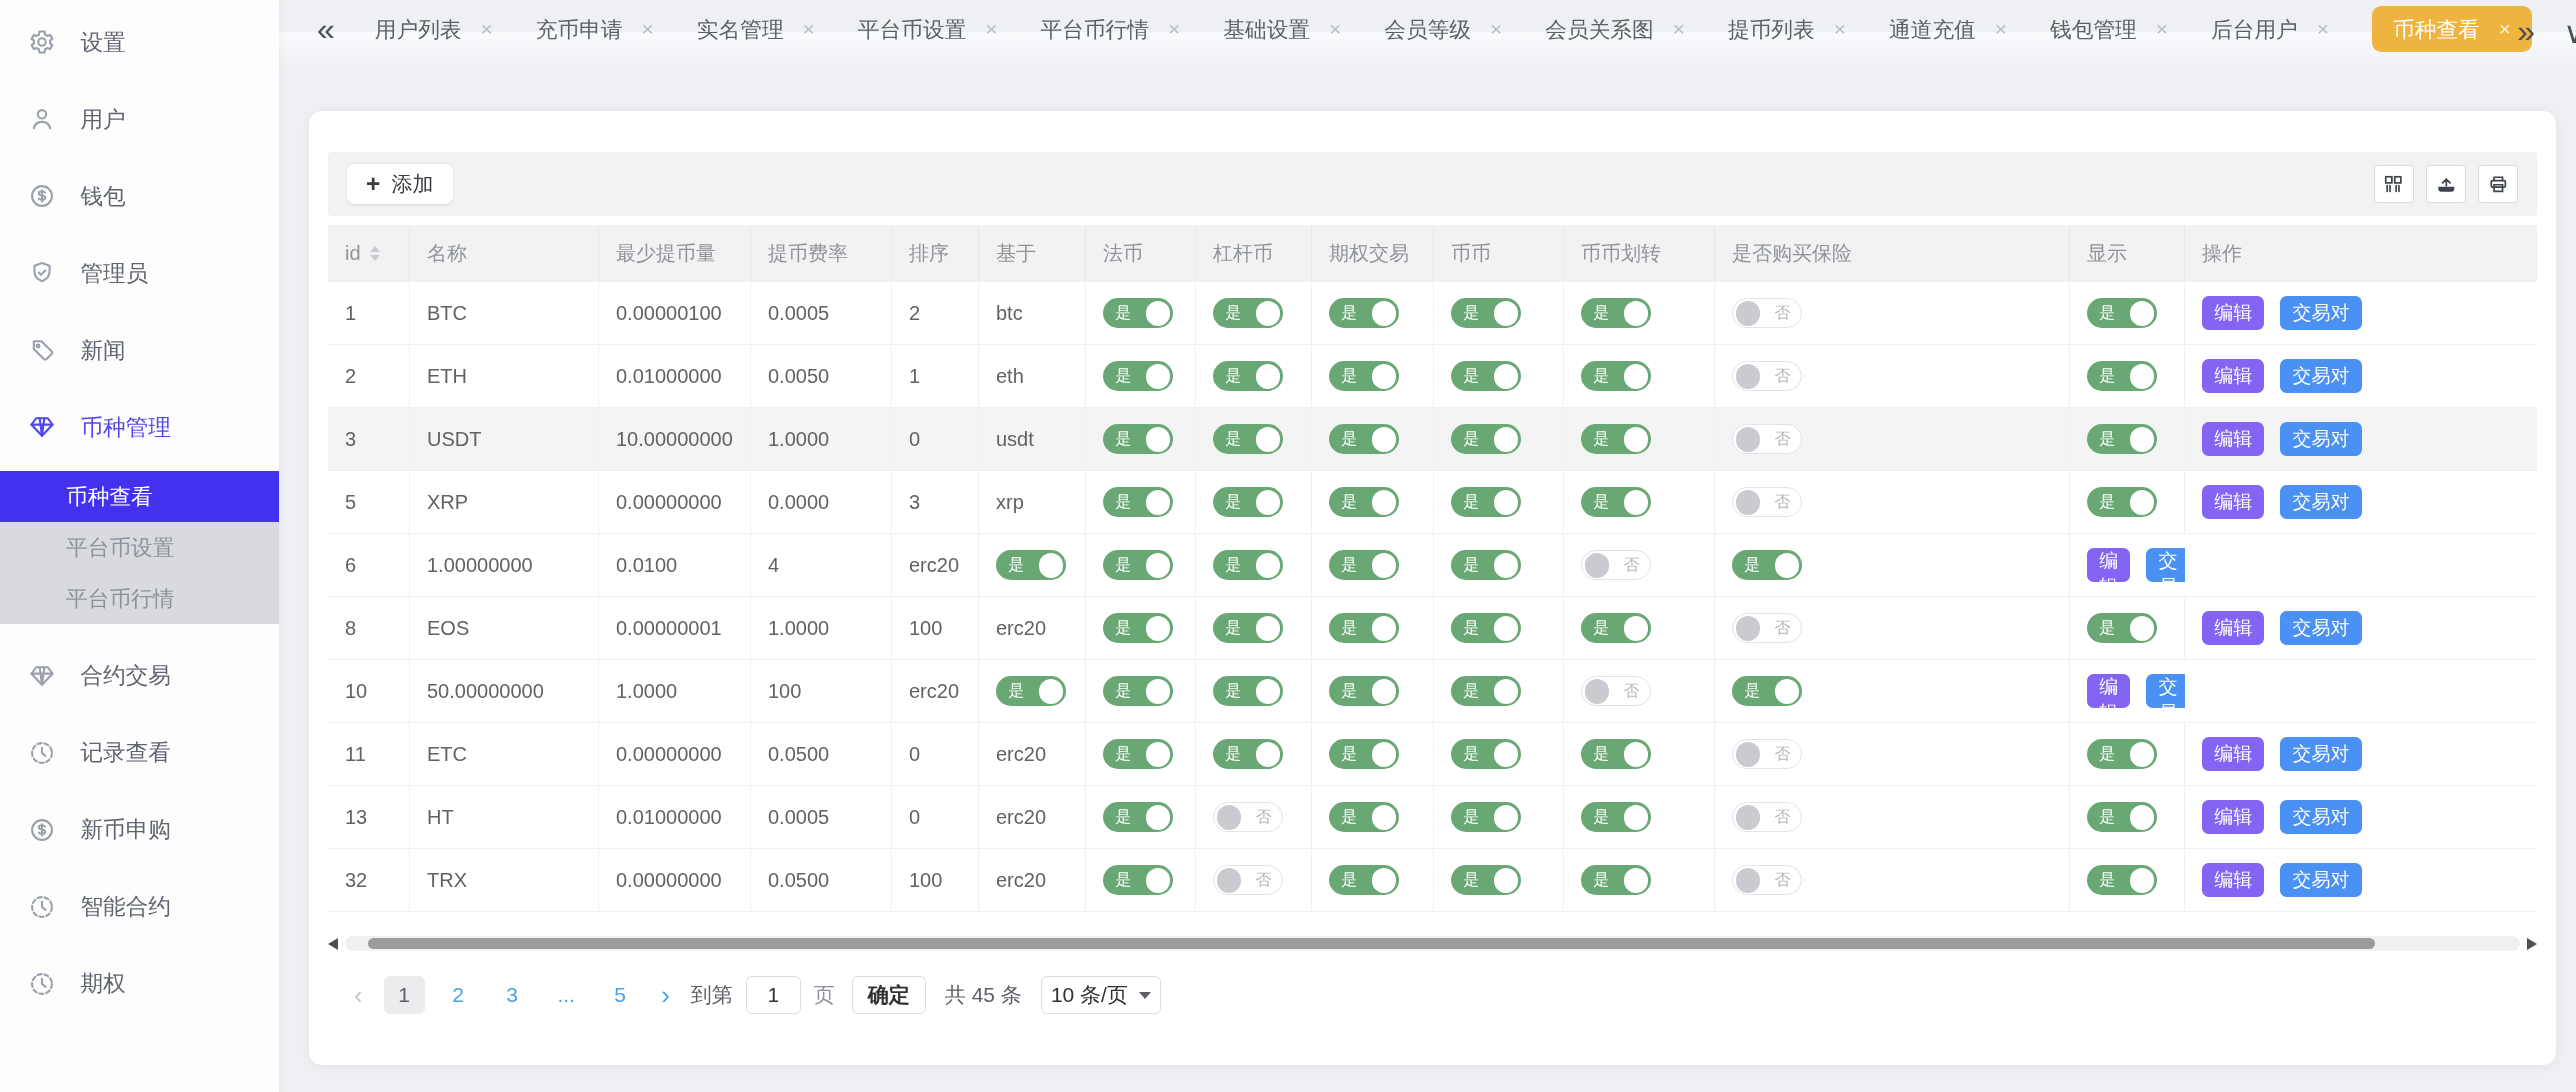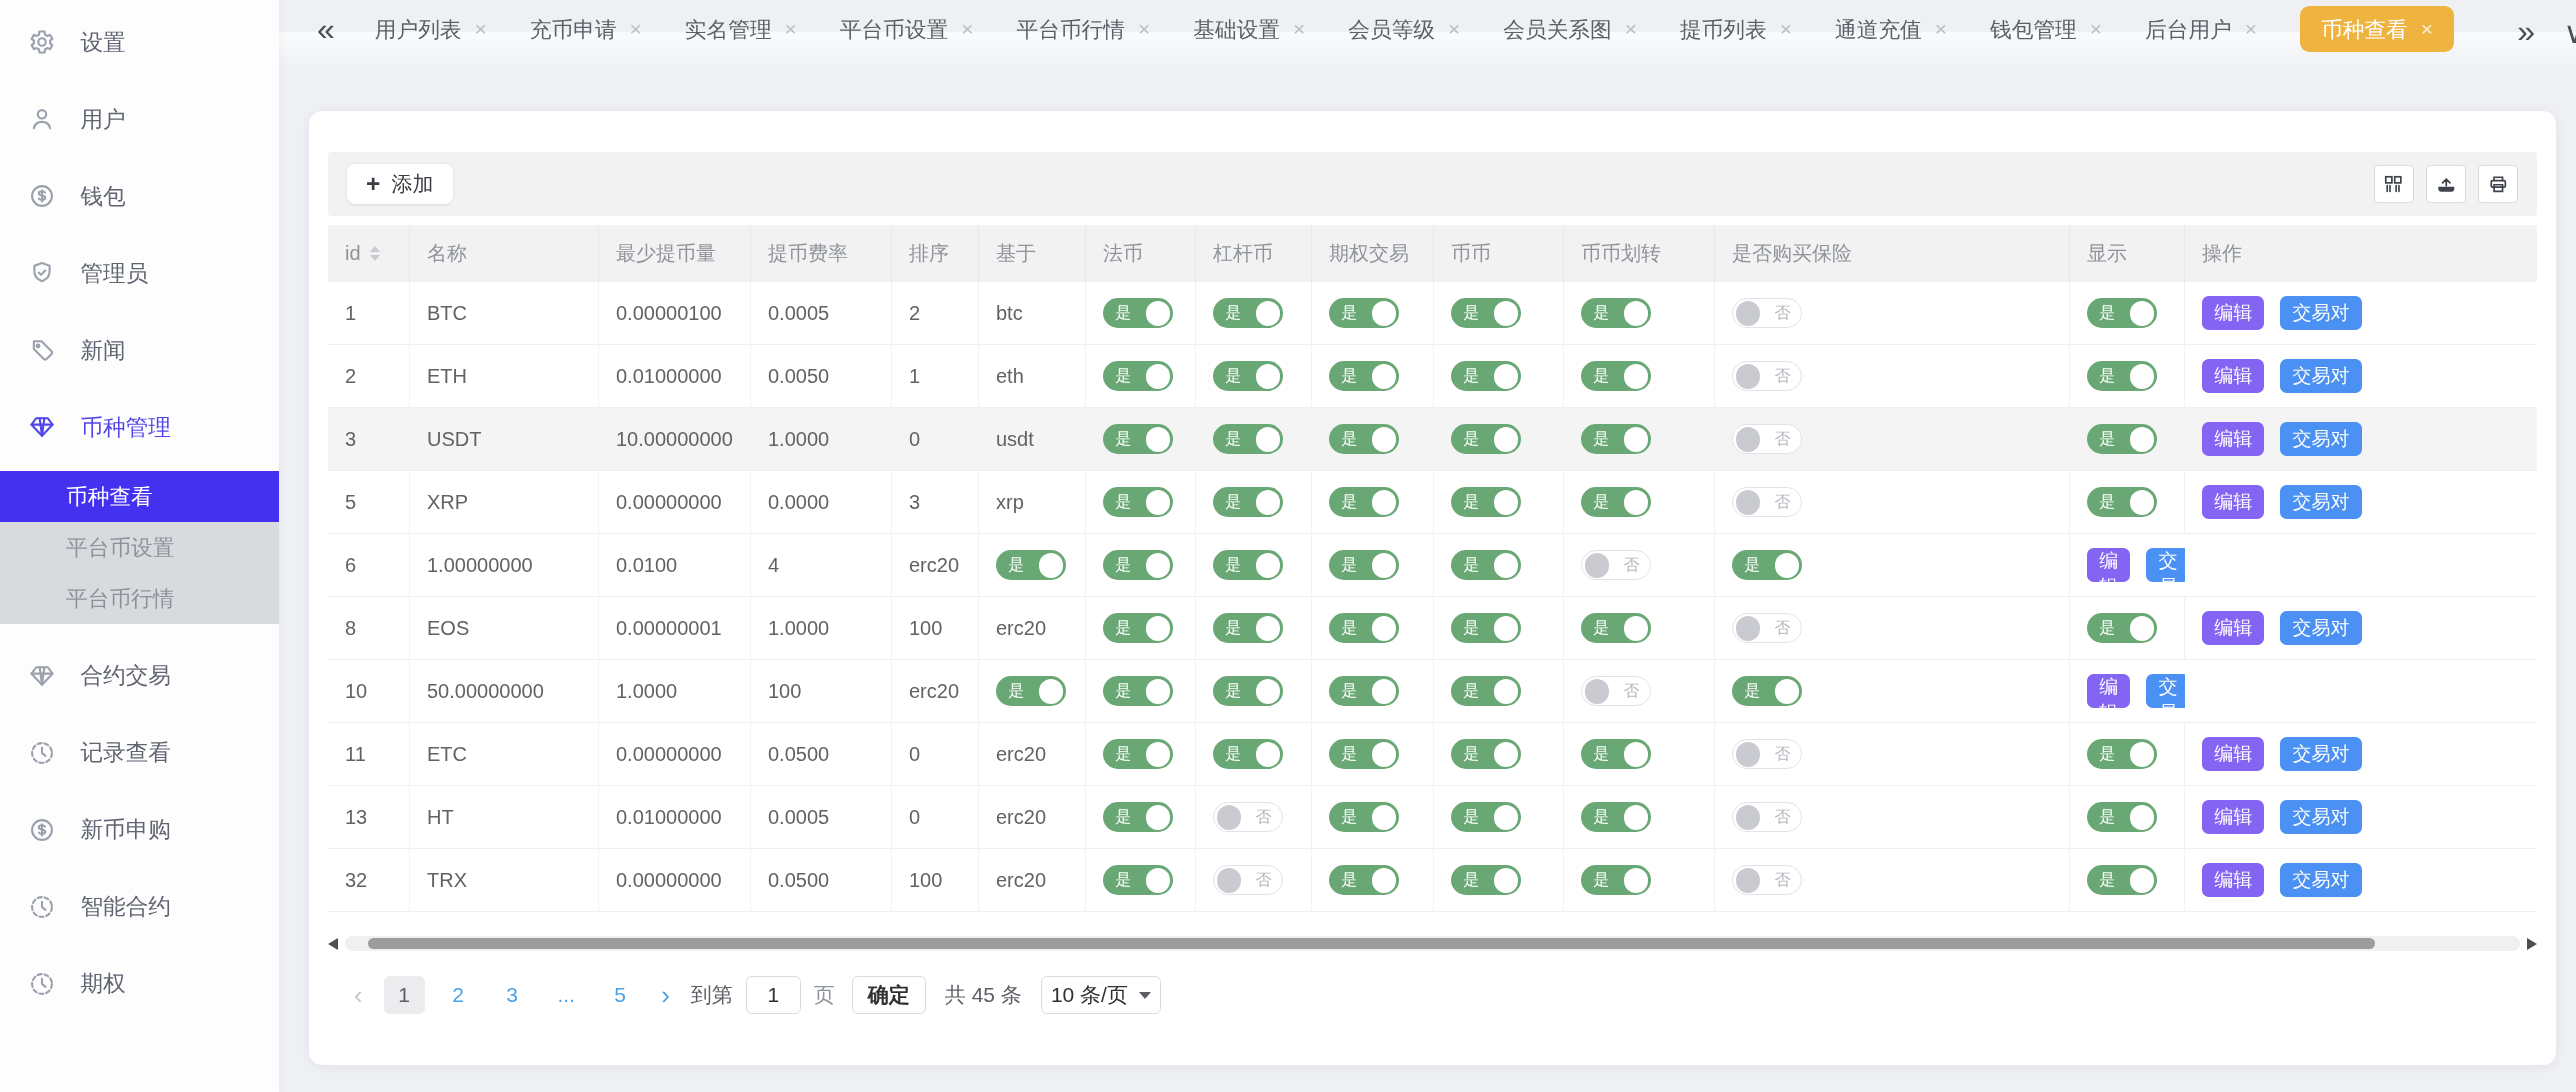--- a/index.html
+++ b/index.html
@@ -33,21 +33,21 @@
   .sub-item.selected { background:#4431f0; color:#ffffff; }
 
   
   .tabstrip {
     position:absolute; left:317px; top:0; right:0; height:58px;
     display:flex; align-items:center; z-index:4;
   }
   .tab-fade { position:absolute; left:279px; top:32px; right:0; height:41px;
     background:linear-gradient(#fafbfd, rgba(250,251,253,0)); z-index:1; }
   .collapse-btn { font-size:32px; color:#4a4e56; margin-right:40px; cursor:pointer; }
-  .tab { display:flex; align-items:center; gap:13px; margin-right:43px; cursor:pointer; white-space:nowrap; }
+  .tab { display:flex; align-items:center; gap:19px; margin-right:43px; cursor:pointer; white-space:nowrap; }
   .tab .tab-label { font-size:21.7px; color:#5c6066; }
   .tab .tab-close { font-size:21px; color:#b9bdc4; cursor:pointer; }
   .tab.active { background:#efb440; border-radius:9.4px; padding:8.5px 21px; margin-right:38px; }
   .tab.active .tab-label { color:#ffffff; }
   .tab.active .tab-close { color:rgba(255,255,255,.8); }
   .tab-right { position:absolute; right:41px; top:13px; font-size:32px; color:#4a4e56; cursor:pointer; }
   .tab-more  { position:absolute; right:-9.4px; top:15px; font-size:30px; color:#4a4e56; cursor:pointer; }
 
   
   .card {

